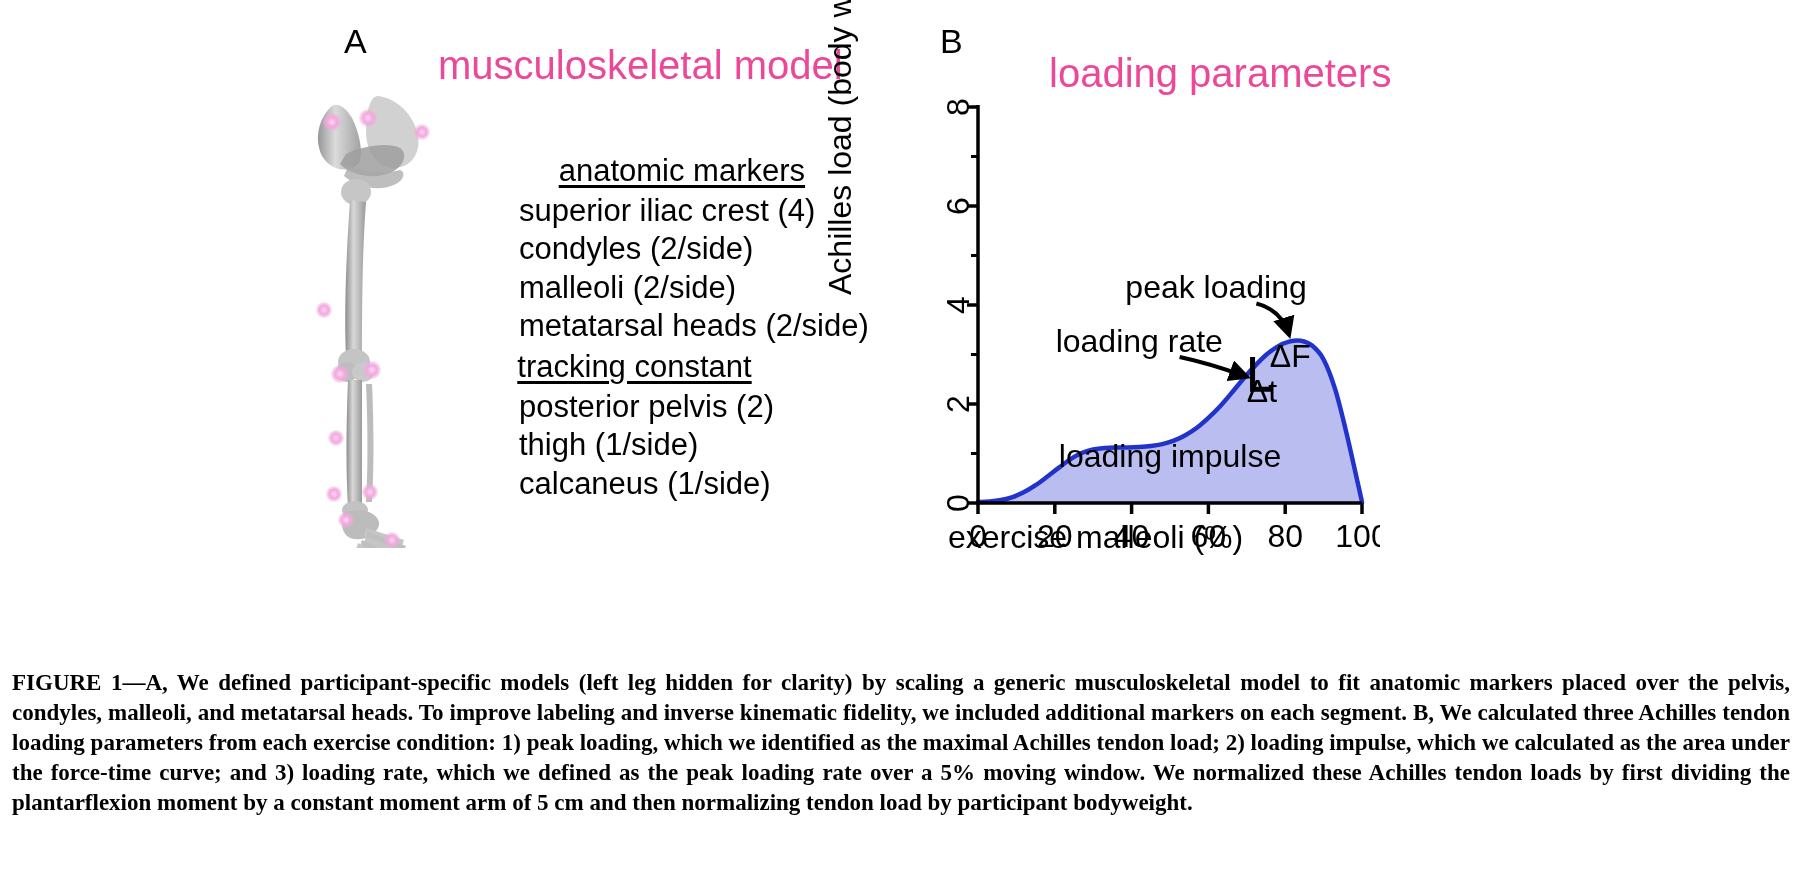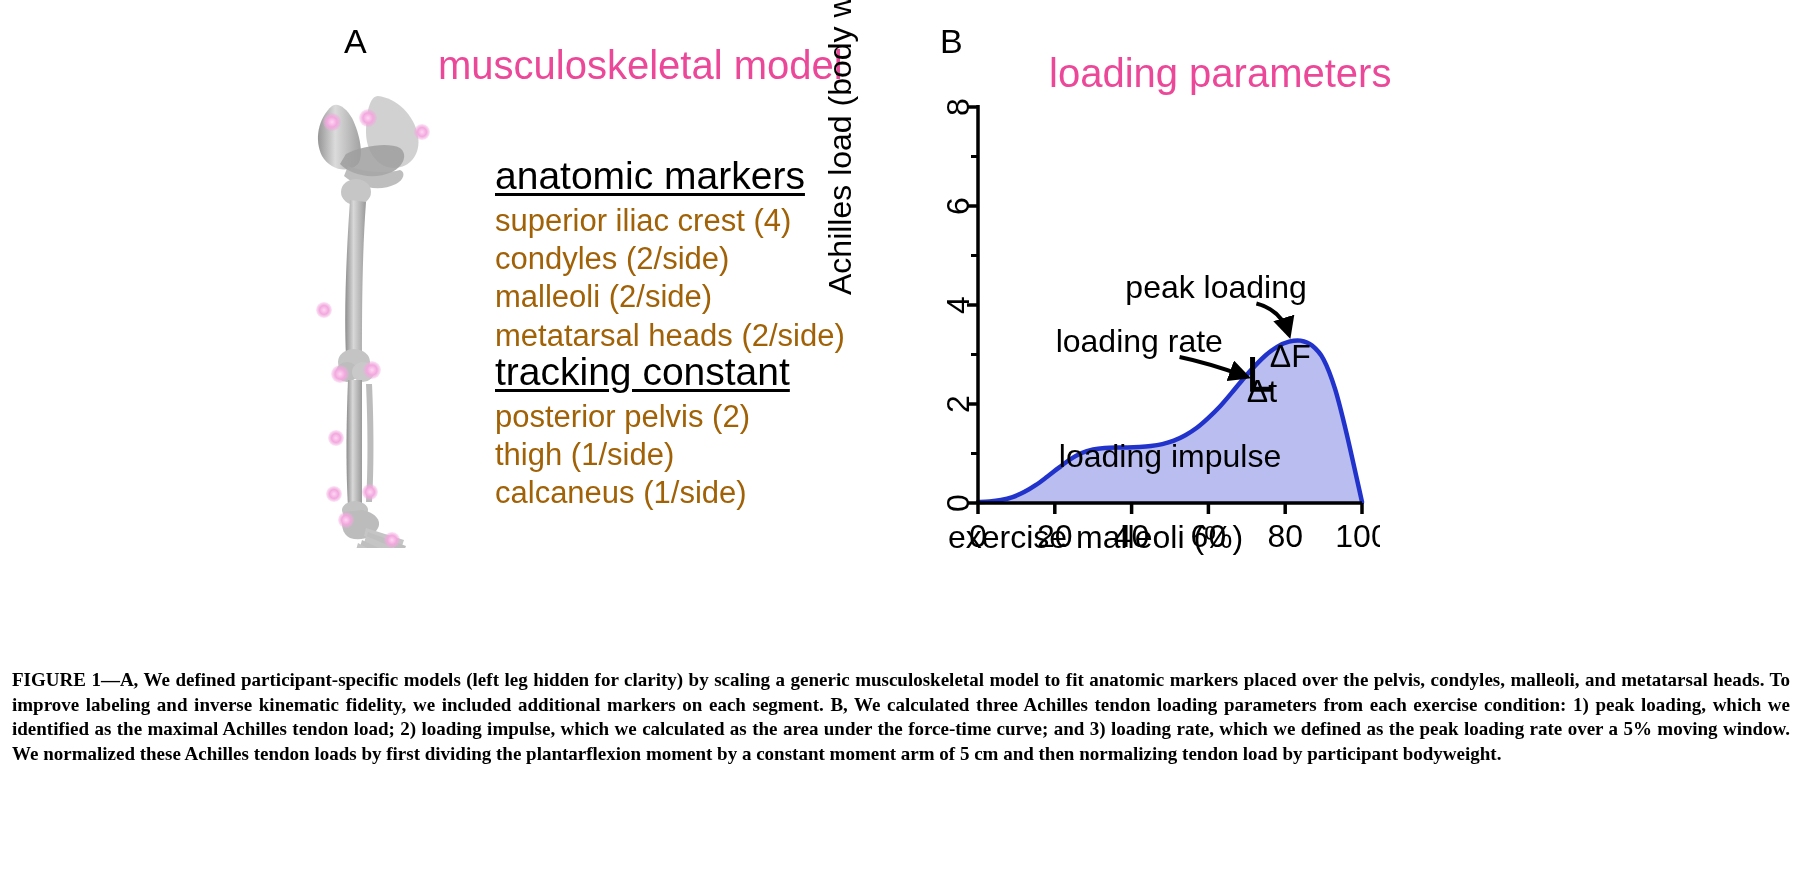--- a/index.html
+++ b/index.html
@@ -49,34 +49,36 @@
     width: 180px; height: 460px;
   }
   #skeleton-model svg { display: block; }
 
   
   .marker-block { position: absolute; }
   #anatomic-markers-block { left: 495px; top: 152px; }
   #tracking-markers-block { left: 495px; top: 348px; }
   .marker-heading {
     font-family: "Liberation Sans", sans-serif;
-    font-size: 39px;
+    font-size: 31px;
     color: #000;
     text-decoration: underline;
     text-underline-offset: 4px;
     line-height: 1.22;
     white-space: nowrap;
     margin-bottom: 2px;
+    text-align: center;
   }
   .marker-item {
     font-family: "Liberation Sans", sans-serif;
     font-size: 31px;
-    color: #a16207;
+    color: #000000;
     line-height: 1.24;
     white-space: nowrap;
+    margin-left: 24px;
   }
 
   
   #chart-panel {
     position: absolute;
     left: 900px; top: 95px;
     width: 480px; height: 470px;
   }
   #chart-svg { display: block; }
 
@@ -96,21 +98,21 @@
     left: 48px; top: 424px;
   }
 
   
   #figure-caption {
     position: absolute;
     left: 12px; top: 668px;
     width: 1778px;
     font-family: "Liberation Serif", serif;
     font-weight: bold;
-    font-size: 19px;
+    font-size: 23px;
     line-height: 1.30;
     color: #000;
     text-align: justify;
     text-justify: inter-word;
   }
 </style>
 </head>
 <body>
 
 <div class="figure-area">

